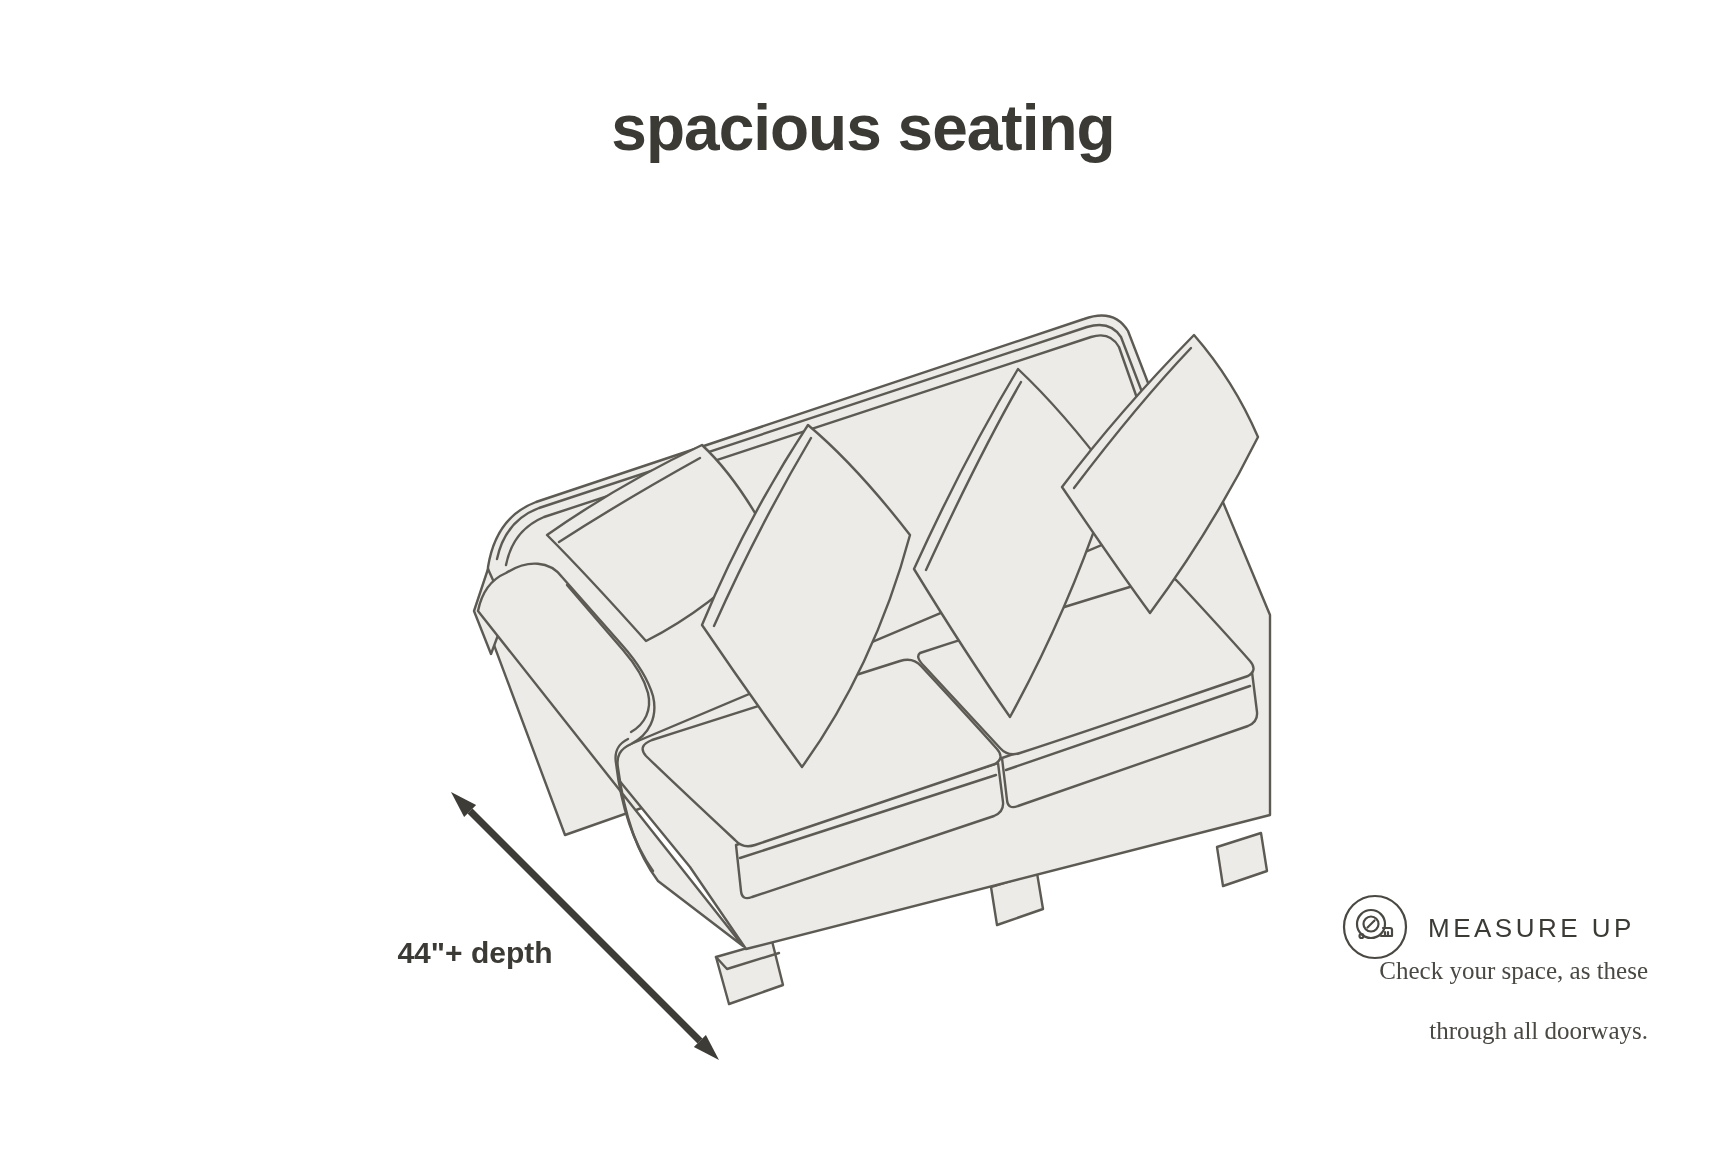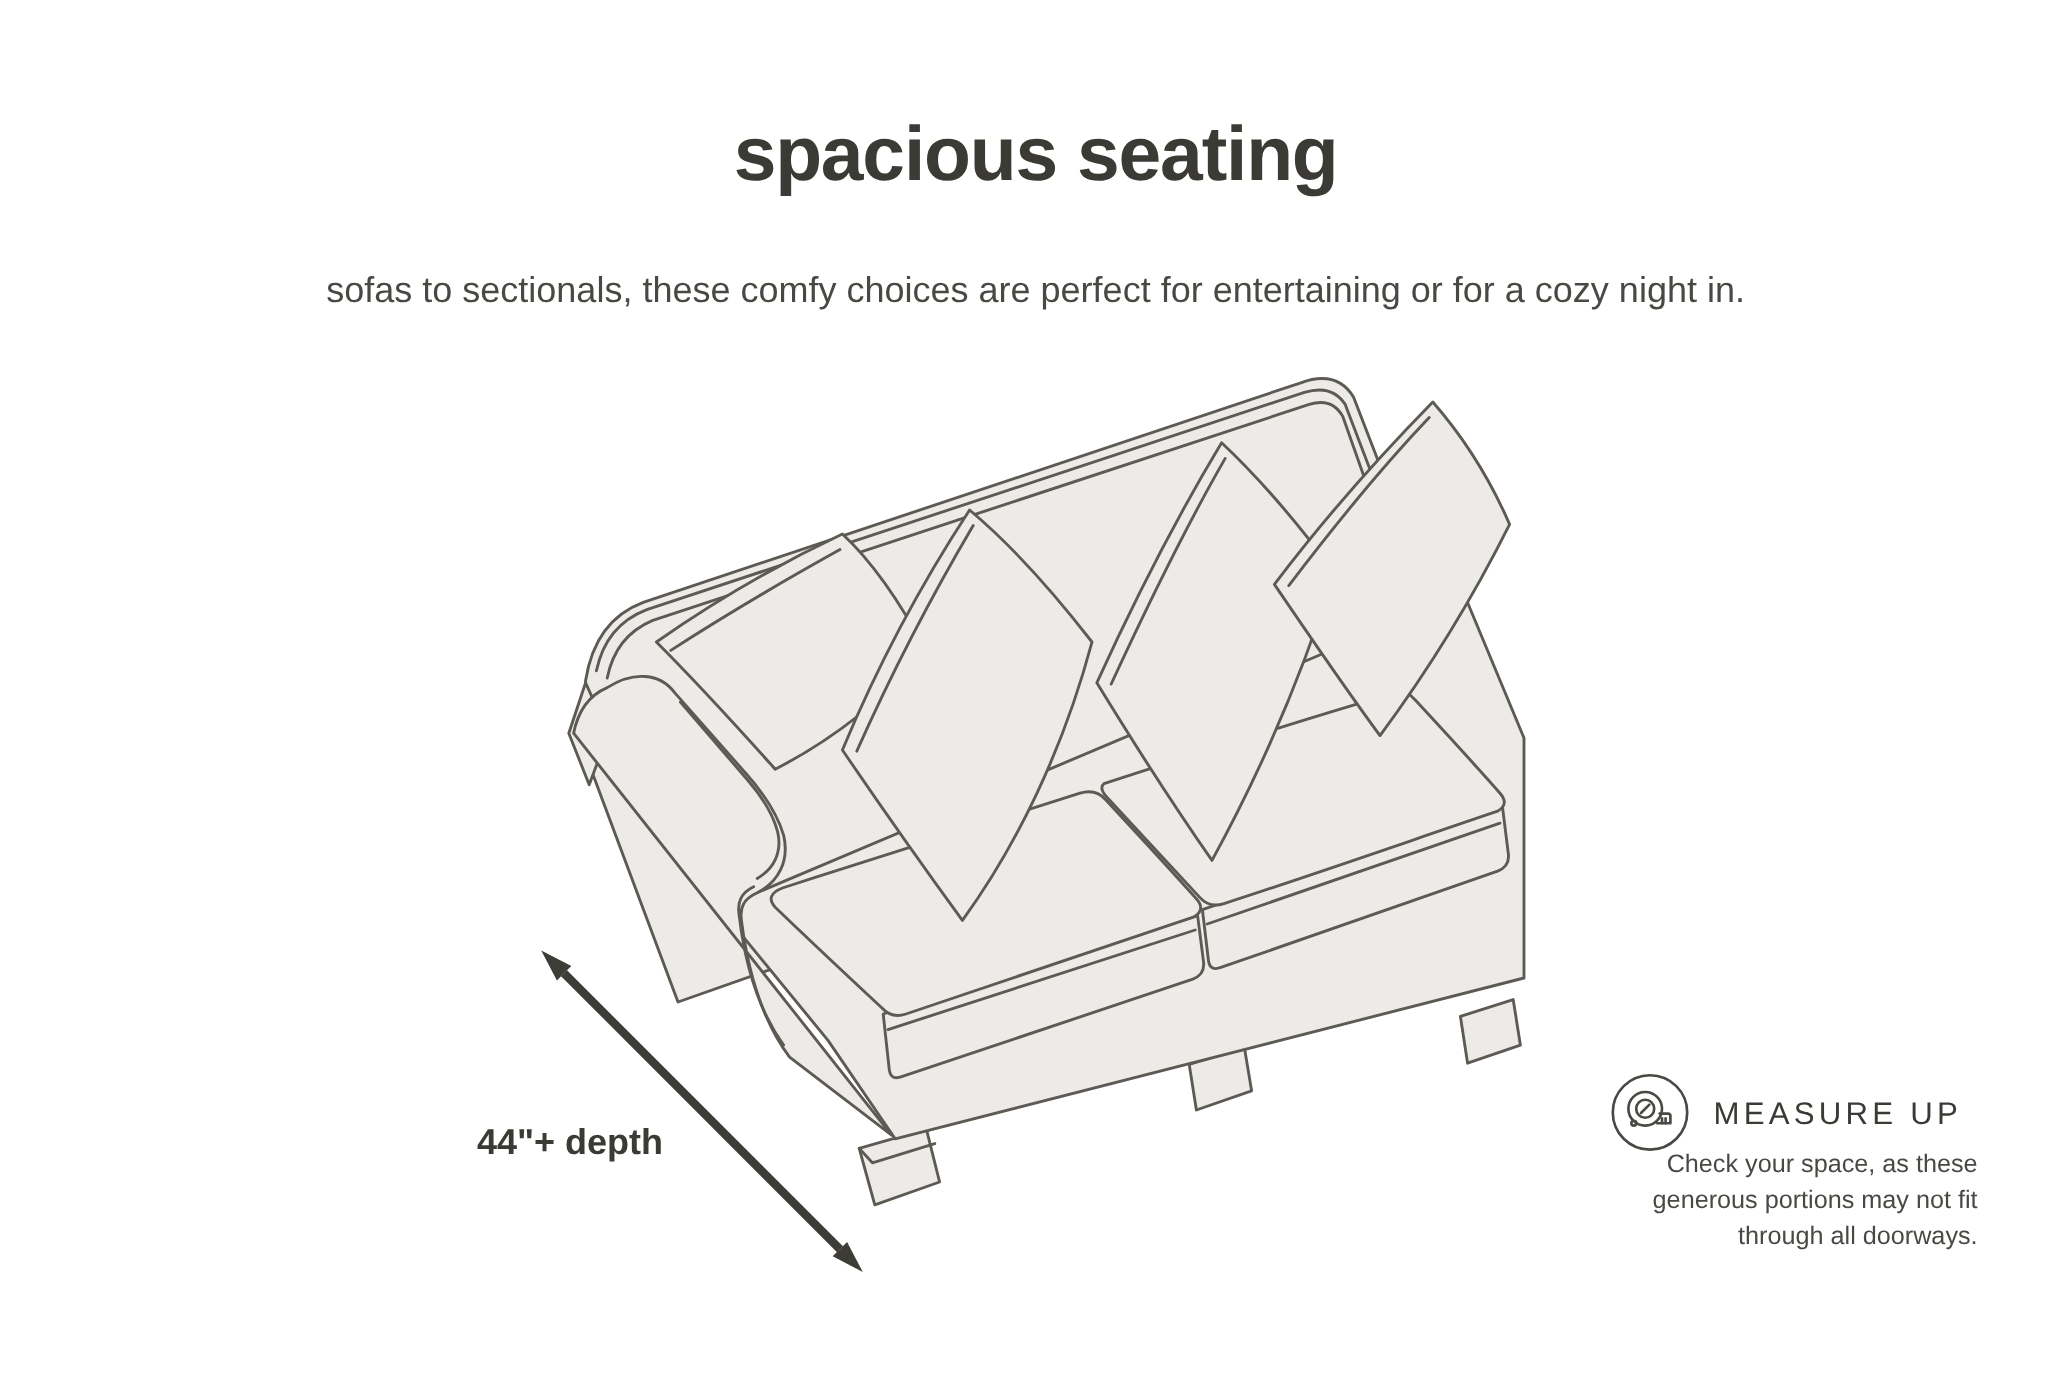--- a/index.html
+++ b/index.html
@@ -25,34 +25,34 @@
   }
   .measure-block{position:absolute;left:1200px;top:890px;width:450px;}
   .measure-icon{position:absolute;left:140px;top:2px;width:70px;height:70px;}
   .measure-heading{
     position:absolute;left:228px;top:23px;width:240px;
     font-size:26px;font-weight:normal;letter-spacing:3.5px;white-space:nowrap;
     color:var(--heading_text,#3b3a35);
   }
   .measure-caption{
     position:absolute;left:0;top:66px;width:448px;text-align:right;
-    font-size:21px;line-height:30px;color:var(--body_text,#4a4843);
+    font-size:25px;line-height:30px;color:var(--body_text,#4a4843);font-family:Liberation Serif, serif;
   }
   .lineart{stroke:var(--line_art,#5c5a53);stroke-width:2.4;stroke-linejoin:round;stroke-linecap:round;}
   .fillgray{fill:var(--fill_light,#ecebe8);}
   .nofill{fill:none;}
 </style>
 </head>
 <body>
 
 <div class="canvas">
 
   <h1 class="page-title">spacious seating</h1>
 
-  <p class="page-desc"><br><span>sofas to sectionals, these comfy choices are perfect for entertaining or for a cozy night in.</span></p>
+  <p class="page-desc"><br></p>
 
   <svg class="sofa-svg" viewBox="0 0 840 800" aria-hidden="true">
     <g class="lineart fillgray">
 
       <g>
         <path d="M 38,272 Q 46,222 86,207 L 634,24 Q 664,13 678,36 L 722,150 L 768,198 L 768,310 L 115,540 L 38,334 Z"></path>
         <path class="nofill" d="M 47,264 Q 55,226 89,213 L 637,32 Q 660,25 671,42 L 713,152"></path>
         <path class="nofill" d="M 56,270 Q 63,235 94,222 L 641,42 Q 660,36 669,52 L 706,157"></path>
         <path d="M 38,274 L 24,316 L 41,359 L 57,316 Z"></path>
       </g>
@@ -122,16 +122,16 @@
         <circle cx="31" cy="32" r="14"></circle>
         <circle cx="31" cy="32" r="7.5"></circle>
         <line x1="27.5" y1="35.5" x2="34.5" y2="28.5"></line>
         <path d="M 43,36 L 50,36 Q 52,36 52,38 L 52,44 L 41,44"></path>
         <line x1="45" y1="40" x2="45" y2="44"></line>
         <line x1="48" y1="40" x2="48" y2="44"></line>
         <circle cx="21.5" cy="44" r="2"></circle>
       </g>
     </svg>
     <div class="measure-heading">MEASURE UP</div>
-    <div class="measure-caption"><span>Check your space, as these</span><br><span>generous portions may not fit</span><br><span>through all doorways.</span></div>
+    <div class="measure-caption"><span>Check your space, as these</span><br><br><span>through all doorways.</span></div>
   </div>
 
 </div>
 
 </body></html>

